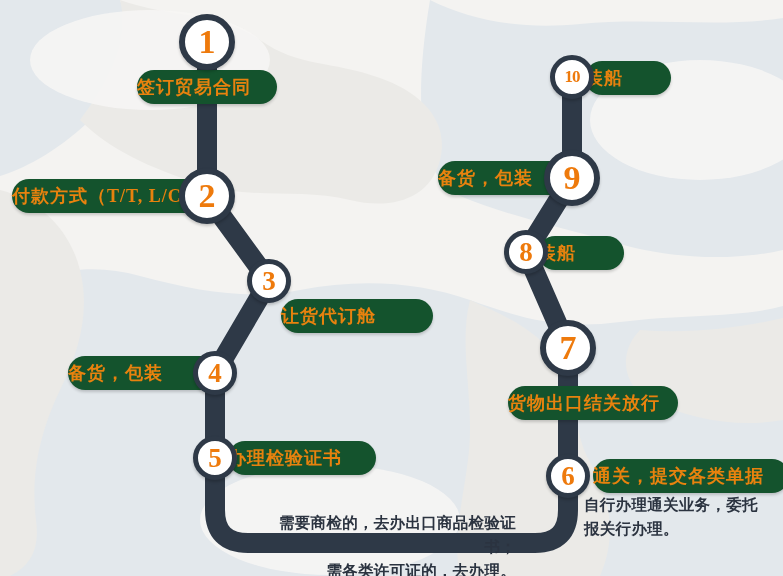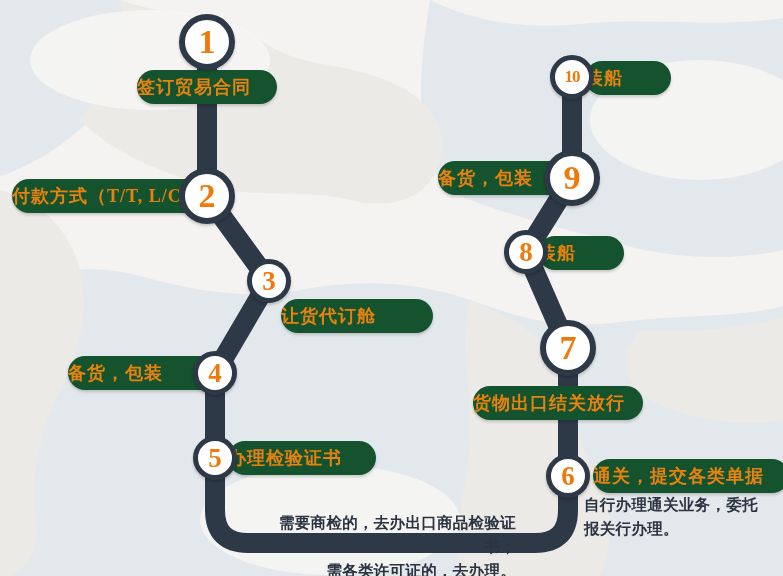--- a/index.html
+++ b/index.html
@@ -122,21 +122,21 @@
   <div class="label" style="left:12px;top:179px;width:200px;">付款方式（T/T, L/C）</div>
 
   <div class="label" style="left:281px;top:264px;width:152px;margin-top:35px;">让货代订舱</div>
 
   <div class="label" style="left:68px;top:356px;width:152px;">备货，包装</div>
 
   <div class="label" style="left:228px;top:441px;width:148px;">办理检验证书</div>
 
   <div class="label" style="left:593px;top:459px;width:196px;">通关，提交各类单据</div>
 
-  <div class="label" style="left:473px;top:386px;width:170px;">货物出口结关放行</div>
+  <div class="label" style="left:508px;top:386px;width:170px;">货物出口结关放行</div>
 
   <div class="label" style="left:538px;top:236px;width:86px;">装船</div>
 
   <div class="label" style="left:438px;top:161px;width:136px;">备货，包装</div>
 
   <div class="label" style="left:585px;top:61px;width:86px;">装船</div>
 
   <div class="node big" style="left:179px;top:14px;">1</div>
 
   <div class="node big" style="left:179px;top:168px;">2</div>

